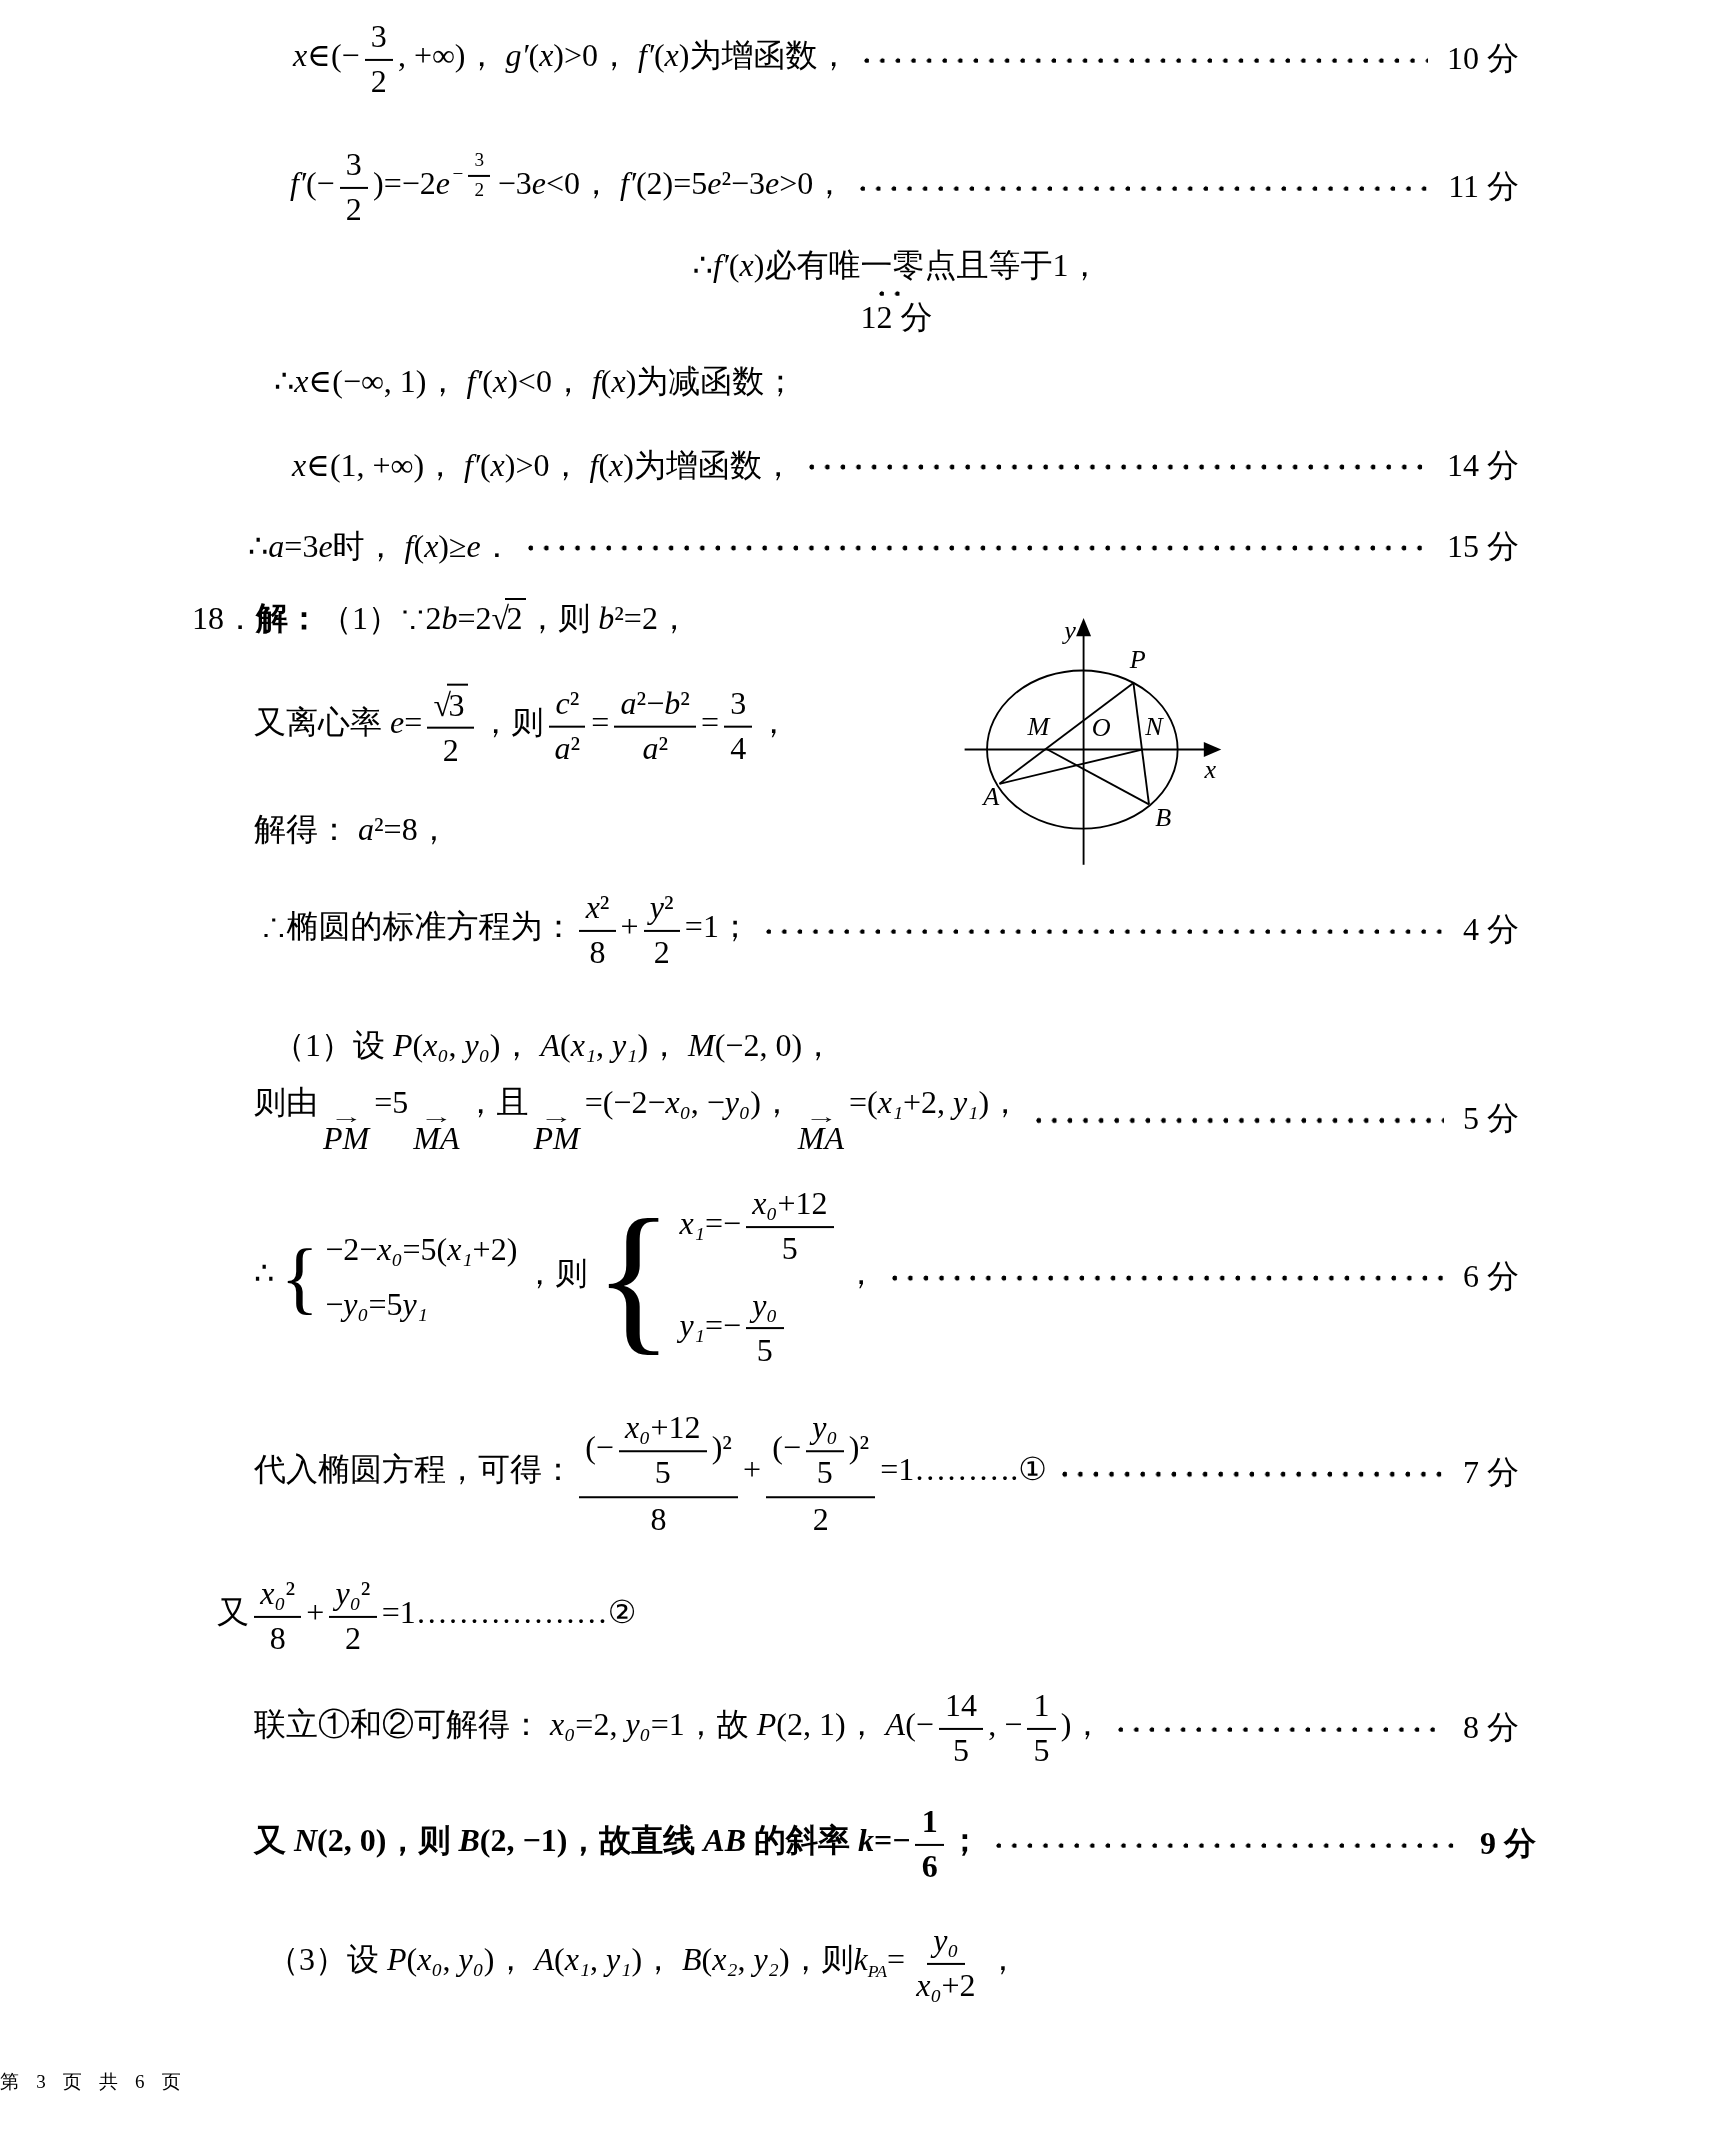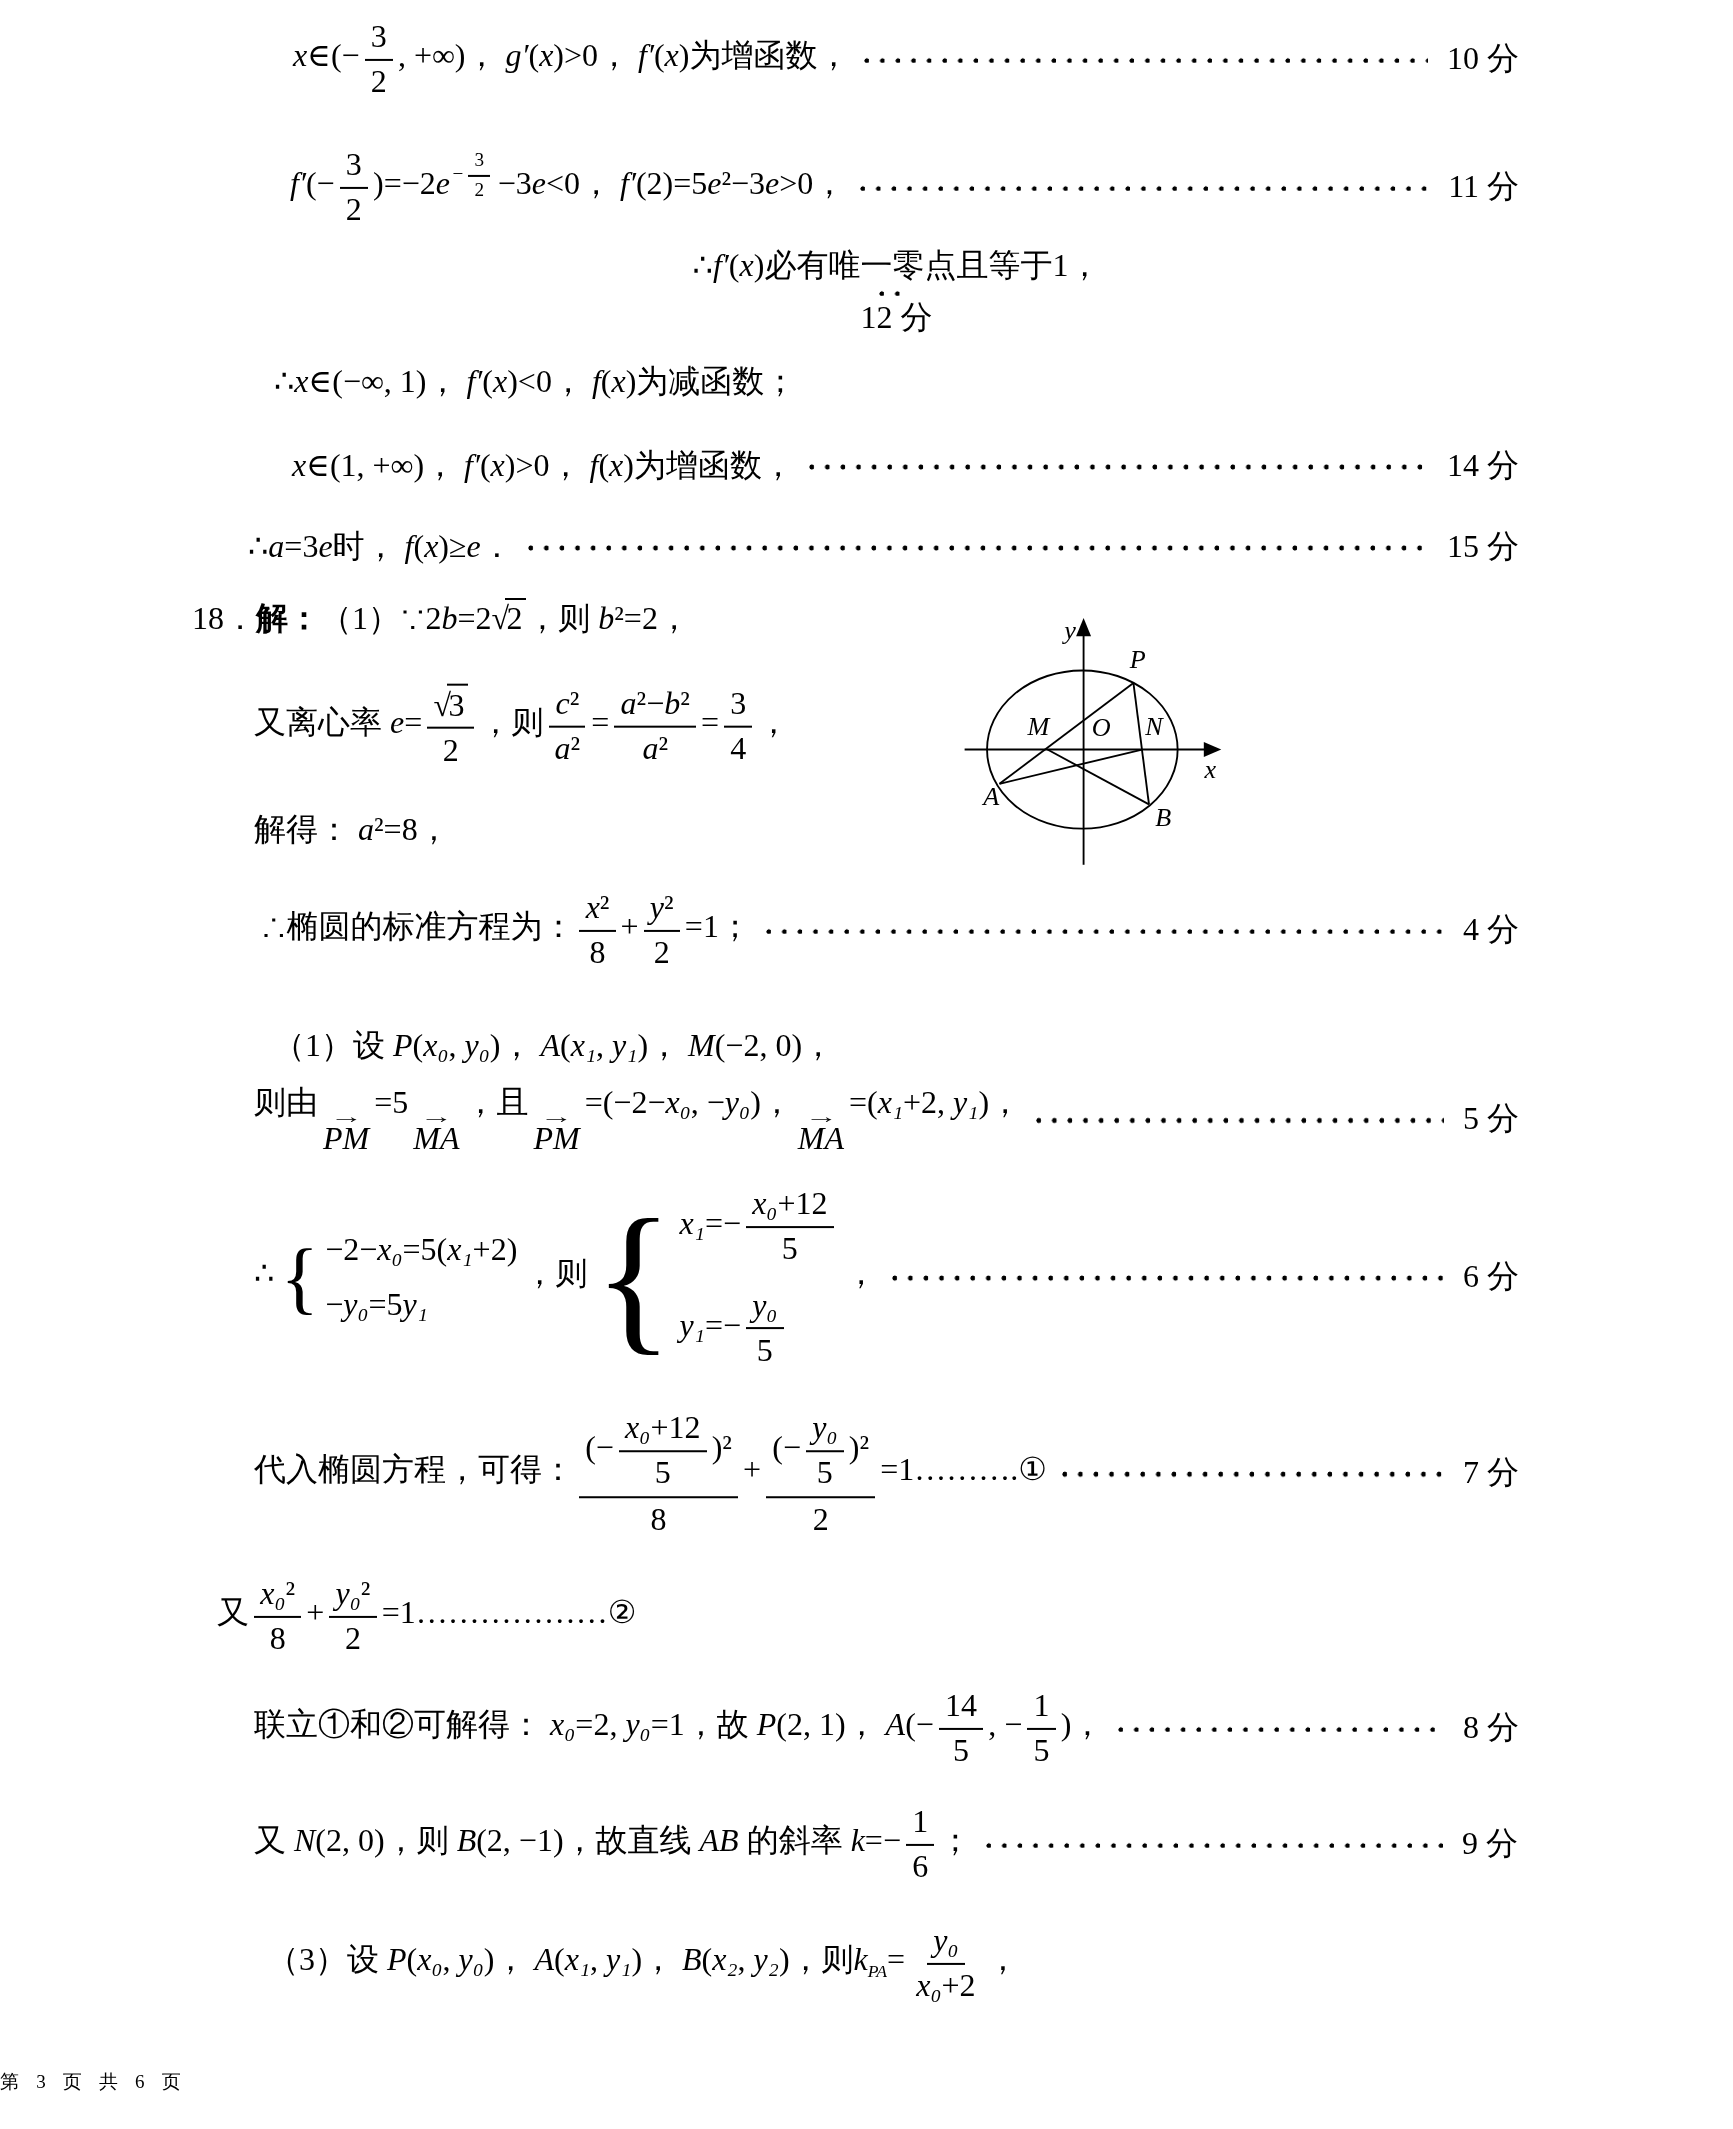--- a/index.html
+++ b/index.html
@@ -191,21 +191,21 @@
         <span class="math"><span>联立①和②可解得： </span><i>x₀</i><span>=2, </span><i>y₀</i><span>=1，故 </span><i>P</i><span>(2, 1)， </span><i>A</i><span>(−</span><span class="fr">
             <span class="n"><span>14</span></span>
             <span class="d"><span>5</span></span>
           </span><span>, −</span><span class="fr">
             <span class="n"><span>1</span></span>
             <span class="d"><span>5</span></span>
           </span><span>)，</span></span>
         <span class="leader"></span>
         <span class="score">8 分</span>
       </div>
-      <div class="line" style="top: 1844px; left: 254px; right: 216px;">
+      <div class="line" style="top: 1844px; left: 254px; right: 198px; font-weight: bold;">
         <span class="math"><span>又 </span><i>N</i><span>(2, 0)，则 </span><i>B</i><span>(2, −1)，故直线 </span><i>AB</i><span> 的斜率 </span><i>k</i><span>=−</span><span class="fr">
             <span class="n"><span>1</span></span>
             <span class="d"><span>6</span></span>
           </span><span>；</span></span>
         <span class="leader"></span>
         <span class="score">9 分</span>
       </div>
       <div class="line" style="top: 1963px; left: 267px;">
         <span class="math"><span>（3）设 </span><i>P</i><span>(</span><i>x₀</i><span>, </span><i>y₀</i><span>)， </span><i>A</i><span>(</span><i>x₁</i><span>, </span><i>y₁</i><span>)， </span><i>B</i><span>(</span><i>x₂</i><span>, </span><i>y₂</i><span>)，则</span><span><i>k</i><sub class="vsub">PA</sub></span><span>=</span><span class="fr">
             <span class="n"><i>y₀</i></span>

